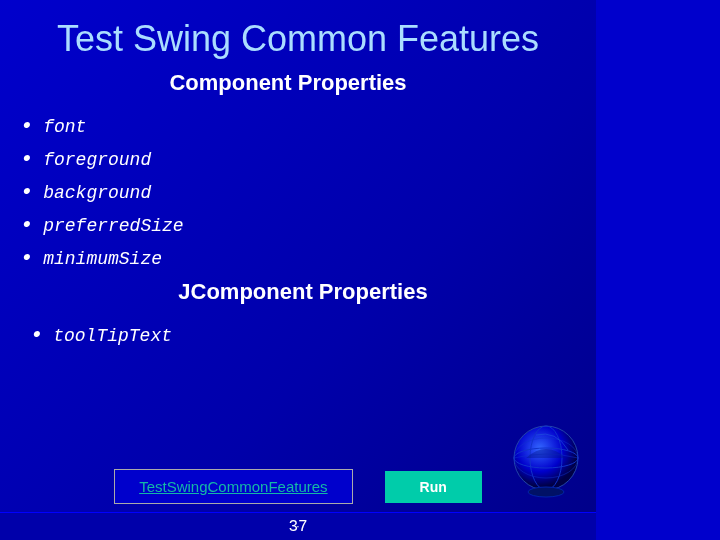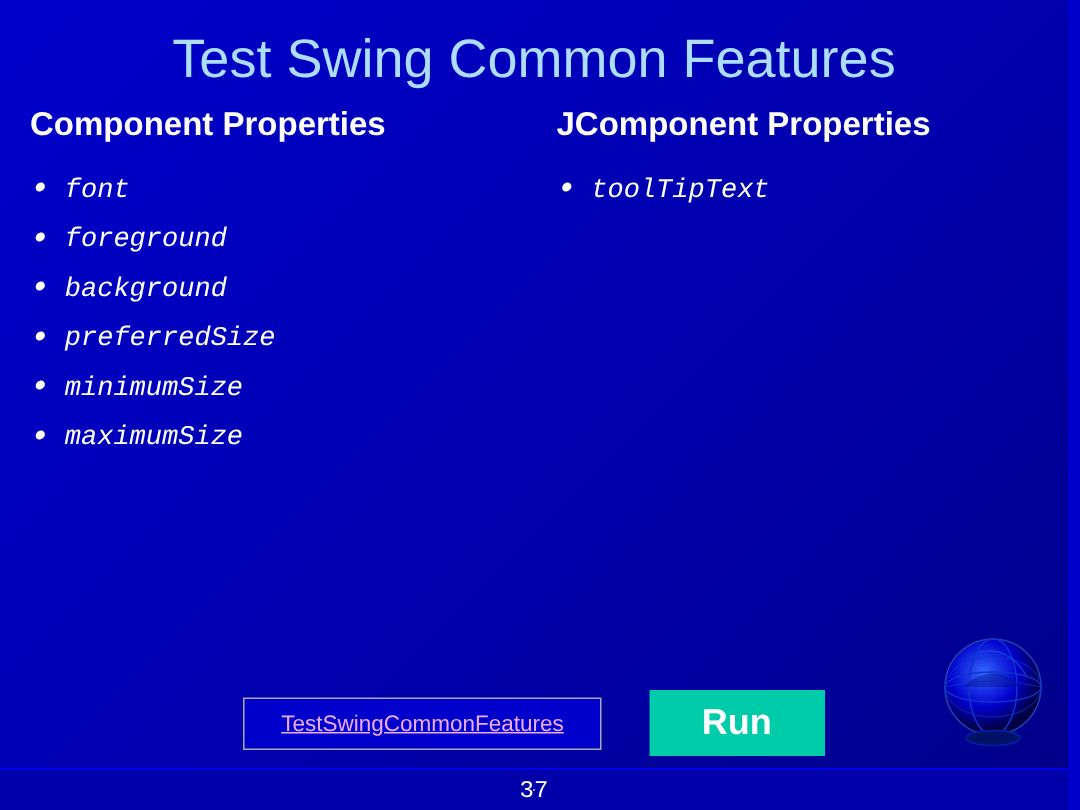--- a/index.html
+++ b/index.html
@@ -7,42 +7,43 @@
     body {
       width: 720px;
       height: 540px;
       background: #0000cc;
       font-family: Arial, sans-serif;
       overflow: hidden;
       position: relative;
     }
 
     .slide {
-      width: 712px;
+      width: 596px;
       height: 540px;
       background: linear-gradient(135deg, #0000cc 0%, #0000aa 60%, #000088 100%);
       position: relative;
       display: flex;
       flex-direction: column;
     }
 
     .title {
       text-align: center;
       color: #aaddff;
       font-size: 36px;
       font-weight: normal;
       padding: 18px 20px 10px 20px;
       font-family: Arial, sans-serif;
     }
 
     .content-area {
       display: flex;
-      flex-direction: row;
+      flex-direction: column;
       flex: 1;
       padding: 0 20px;
+      text-align: center;
     }
 
     .left-col {
       flex: 1;
       padding-right: 20px;
     }
 
     .right-col {
       flex: 1;
       padding-left: 10px;
@@ -84,32 +85,32 @@
       align-items: center;
       justify-content: center;
       padding: 12px 20px 8px 20px;
       gap: 12px;
       position: relative;
     }
 
     .class-button {
       border: 1px solid #aaaaaa;
       background: #0000cc;
-      color: #f0abfc;
+      color: #14b8a6;
       font-size: 15px;
       padding: 8px 24px;
       cursor: pointer;
       text-decoration: underline;
       font-family: Arial, sans-serif;
     }
 
     .run-button {
       background: #00ccaa;
       color: white;
-      font-size: 24px;
+      font-size: 14px;
       font-weight: bold;
       padding: 8px 35px;
       border: none;
       cursor: pointer;
       font-family: Arial, sans-serif;
       margin-left: 20px;
     }
 
     .globe-decoration {
       position: absolute;
@@ -166,23 +167,20 @@
             <span>foreground</span>
           </li>
         <li>
             <span>background</span>
           </li>
         <li>
             <span>preferredSize</span>
           </li>
         <li>
             <span>minimumSize</span>
-          </li>
-        <li>
-            <span>maximumSize</span>
           </li>
       </ul>
     </div>
 
     <div class="right-col">
       <div class="section-heading">JComponent Properties</div>
       <ul class="bullet-list">
         <li>
             <span>toolTipText</span>
           </li>

